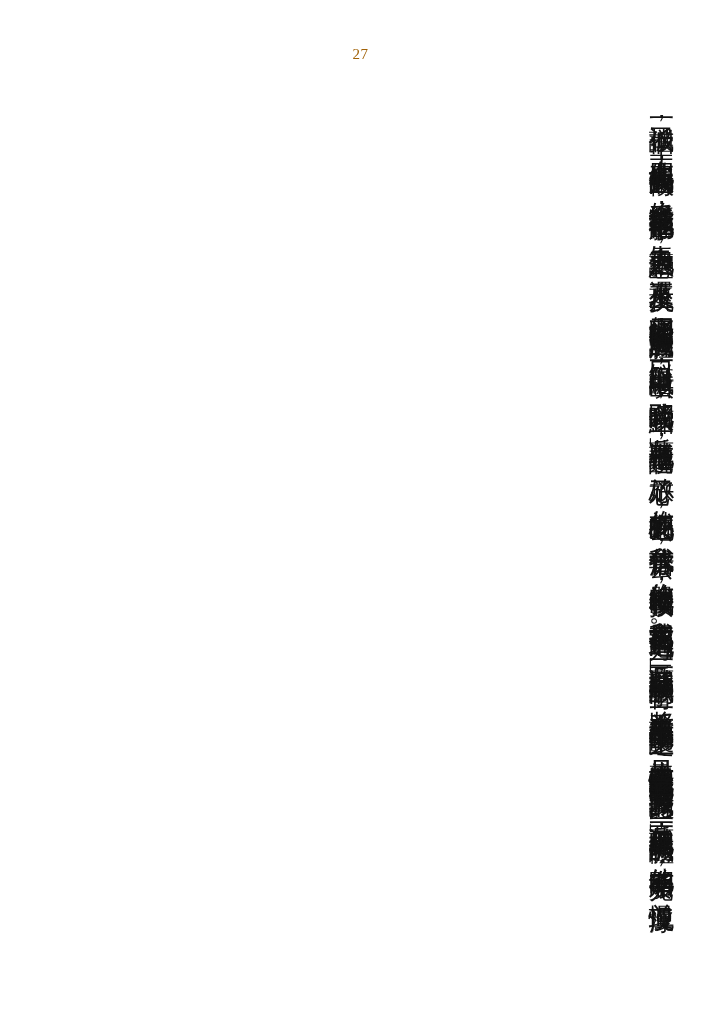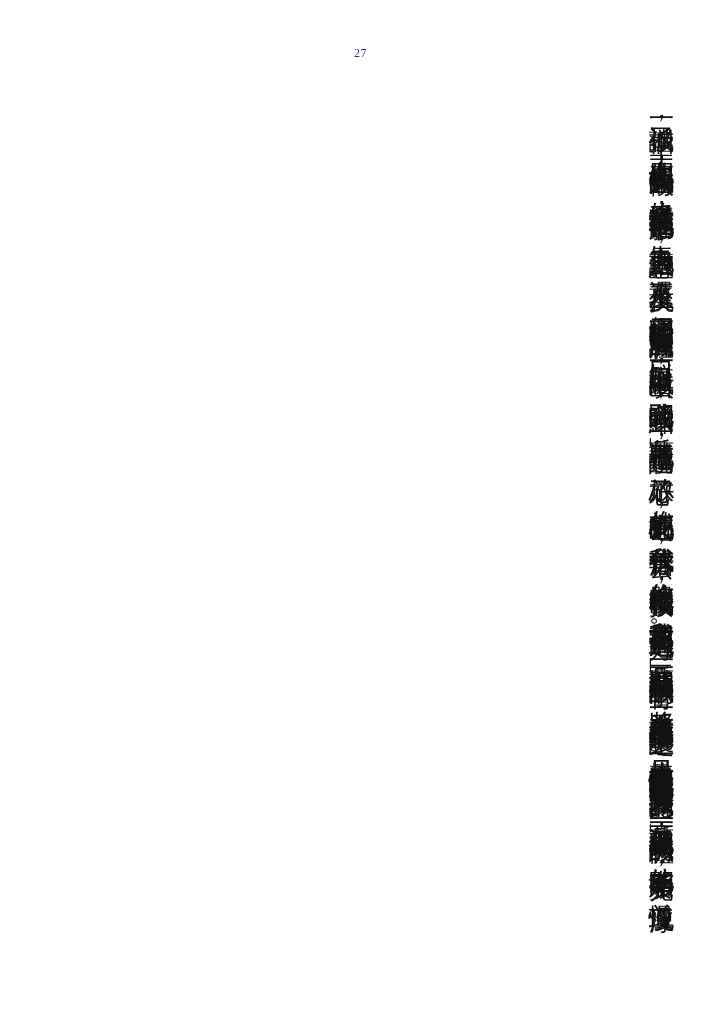--- a/index.html
+++ b/index.html
@@ -23,23 +23,23 @@
     box-sizing: border-box;
     background: #fff;
   }
 
   .page-number {
     position: absolute;
     top: 46px;
     left: 0;
     width: 721px;
     text-align: center;
-    font-size: 12px;
+    font-size: 15px;
     font-family: "Liberation Serif", "DejaVu Serif", serif;
-    color: #4c1d95;
+    color: #a16207;
     letter-spacing: 0.5px;
   }
 
   .body-text {
     position: absolute;
     top: 78px;
     left: 40px;
     right: 38px;
     height: 880px;
     box-sizing: border-box;

